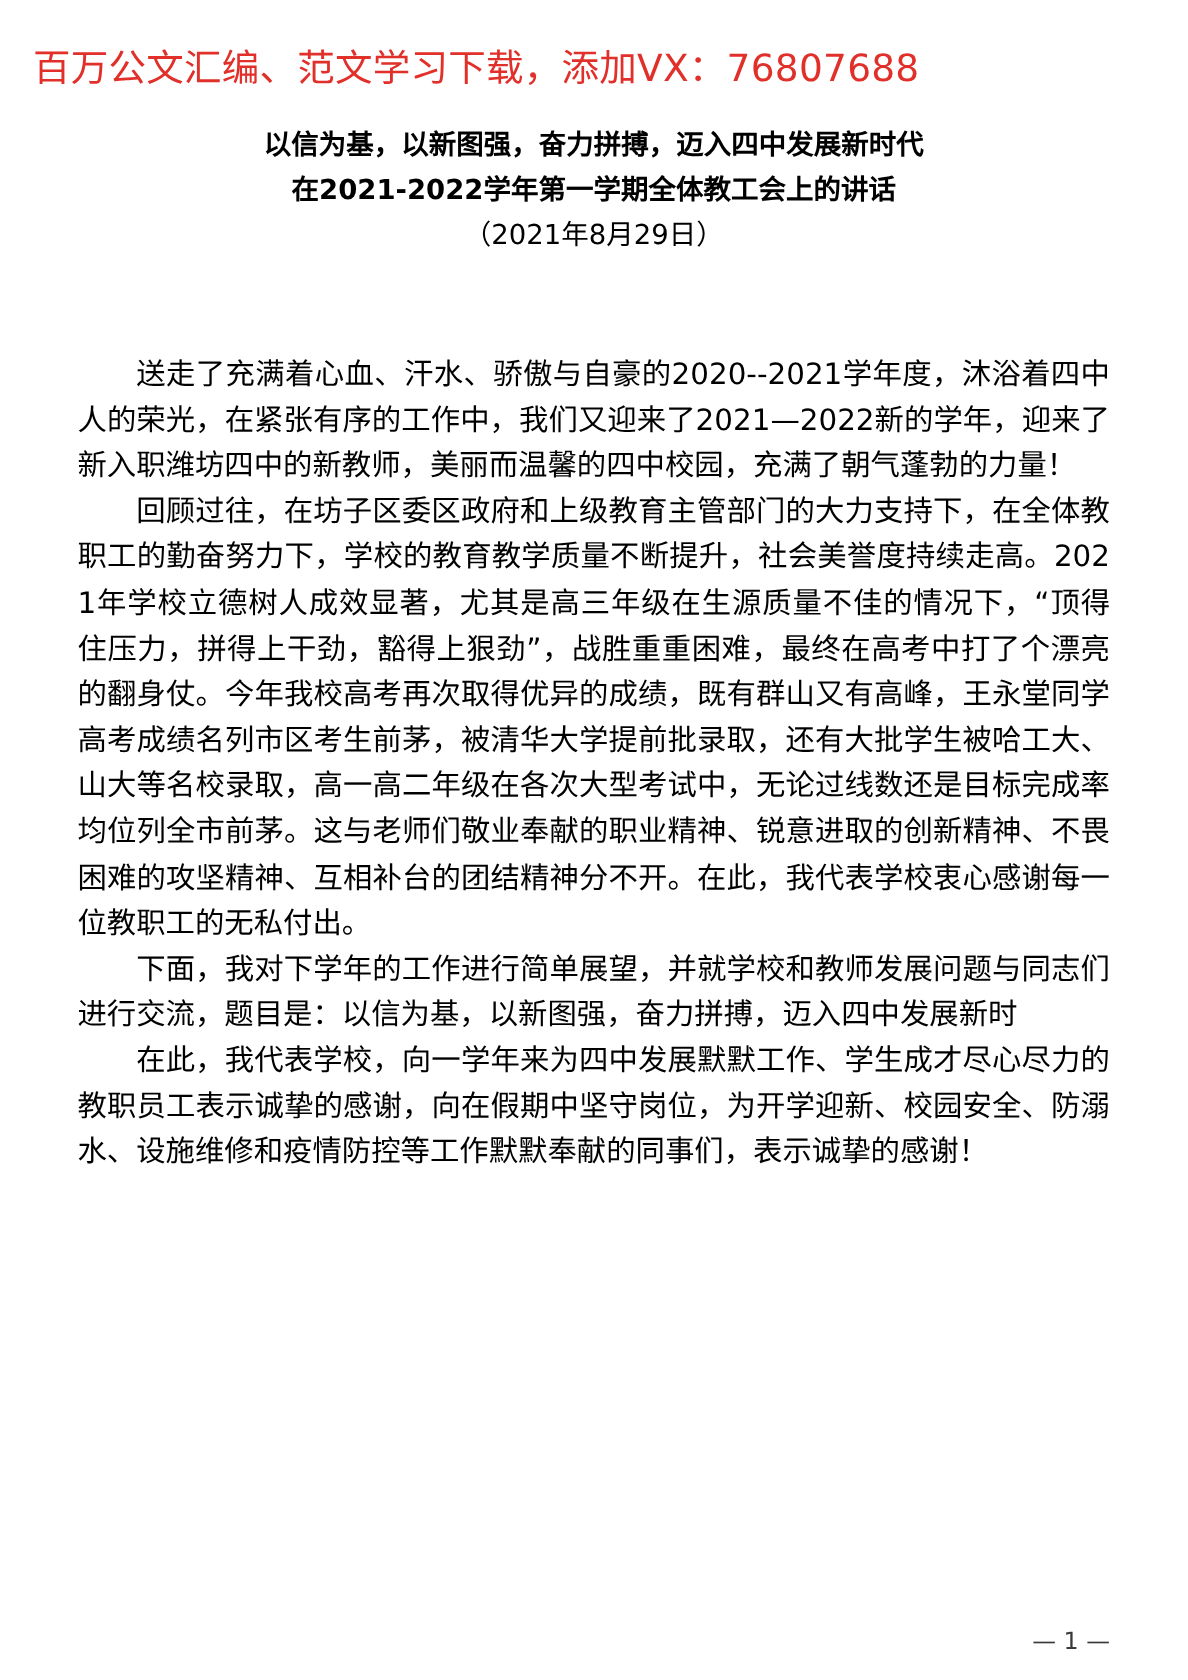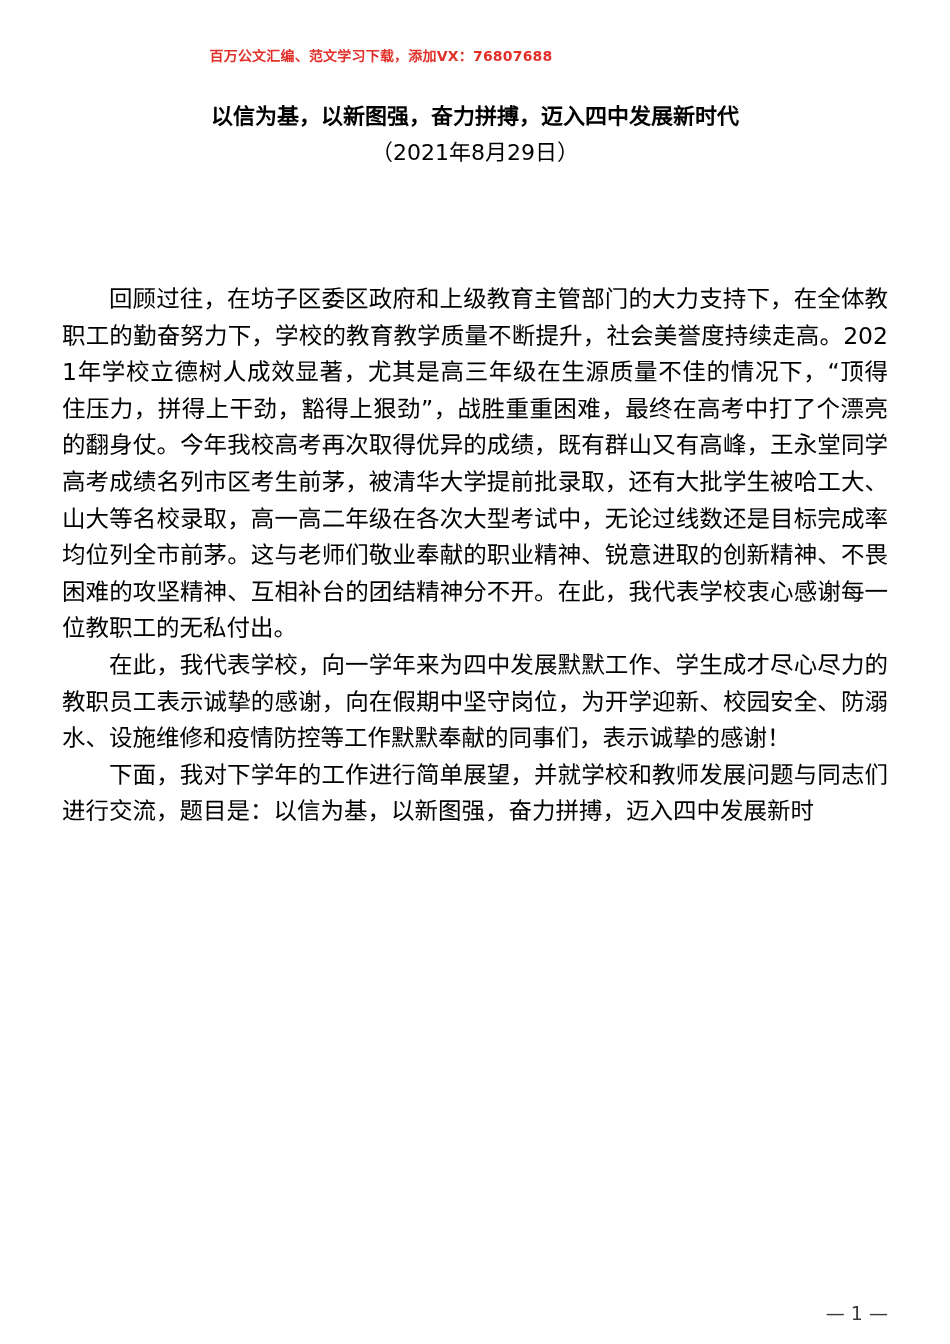--- a/index.html
+++ b/index.html
@@ -22,22 +22,22 @@
     box-sizing: border-box;
   }
 
   
   .promo-header {
     position: absolute;
     top: 41px;
     left: 0;
     width: 762px;
     text-align: center;
-    font-size: 14px;
-    font-weight: 700;
+    font-size: 30px;
+    font-weight: 400;
     letter-spacing: 0.2px;
     line-height: 30px;
     white-space: nowrap;
   }
 
   
   .title-block {
     position: absolute;
     top: 99px;
     left: 0;
@@ -90,24 +90,26 @@
 </style>
 </head>
 <body>
 
 <div id="page" style="background: rgb(255, 255, 255); color: rgb(0, 0, 0); width: 950px; height: 1344px;">
 
   <div class="promo-header" style="color: rgb(225, 48, 42);">百万公文汇编、范文学习下载，添加VX：76807688</div>
 
   <div class="title-block">
     <div class="title-line">以信为基，以新图强，奋力拼搏，迈入四中发展新时代</div>
+    <div class="title-line">在2021-2022学年第一学期全体教工会上的讲话</div>
     <div class="title-line subtitle-date">（2021年8月29日）</div>
   </div>
 
   <div class="body-block">
+    <p class="para">送走了充满着心血、汗水、骄傲与自豪的2020--2021学年度，沐浴着四中人的荣光，在紧张有序的工作中，我们又迎来了2021—2022新的学年，迎来了新入职潍坊四中的新教师，美丽而温馨的四中校园，充满了朝气蓬勃的力量！</p>
     <p class="para">回顾过往，在坊子区委区政府和上级教育主管部门的大力支持下，在全体教职工的勤奋努力下，学校的教育教学质量不断提升，社会美誉度持续走高。2021年学校立德树人成效显著，尤其是高三年级在生源质量不佳的情况下，“顶得住压力，拼得上干劲，豁得上狠劲”，战胜重重困难，最终在高考中打了个漂亮的翻身仗。今年我校高考再次取得优异的成绩，既有群山又有高峰，王永堂同学高考成绩名列市区考生前茅，被清华大学提前批录取，还有大批学生被哈工大、山大等名校录取，高一高二年级在各次大型考试中，无论过线数还是目标完成率均位列全市前茅。这与老师们敬业奉献的职业精神、锐意进取的创新精神、不畏困难的攻坚精神、互相补台的团结精神分不开。在此，我代表学校衷心感谢每一位教职工的无私付出。</p>
+    <p class="para">下面，我对下学年的工作进行简单展望，并就学校和教师发展问题与同志们进行交流，题目是：以信为基，以新图强，奋力拼搏，迈入四中发展新时</p>
     <p class="para">在此，我代表学校，向一学年来为四中发展默默工作、学生成才尽心尽力的教职员工表示诚挚的感谢，向在假期中坚守岗位，为开学迎新、校园安全、防溺水、设施维修和疫情防控等工作默默奉献的同事们，表示诚挚的感谢！</p>
-    <p class="para">下面，我对下学年的工作进行简单展望，并就学校和教师发展问题与同志们进行交流，题目是：以信为基，以新图强，奋力拼搏，迈入四中发展新时</p>
   </div>
 
   <div class="page-footer">— 1 —</div>
 
 </div>
 
 </body></html>

